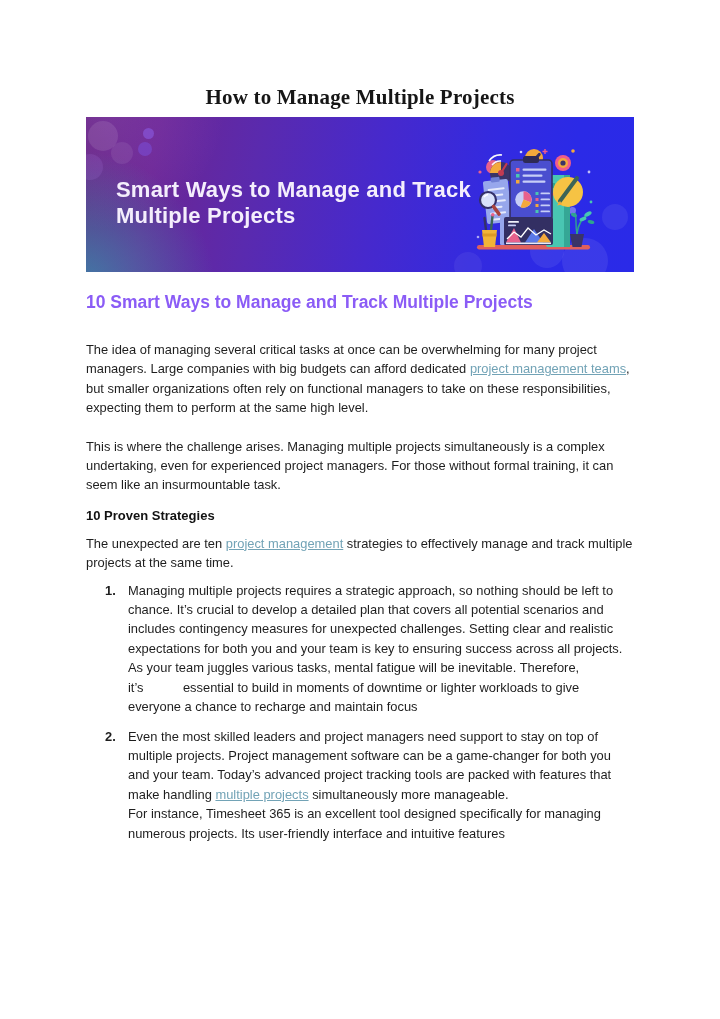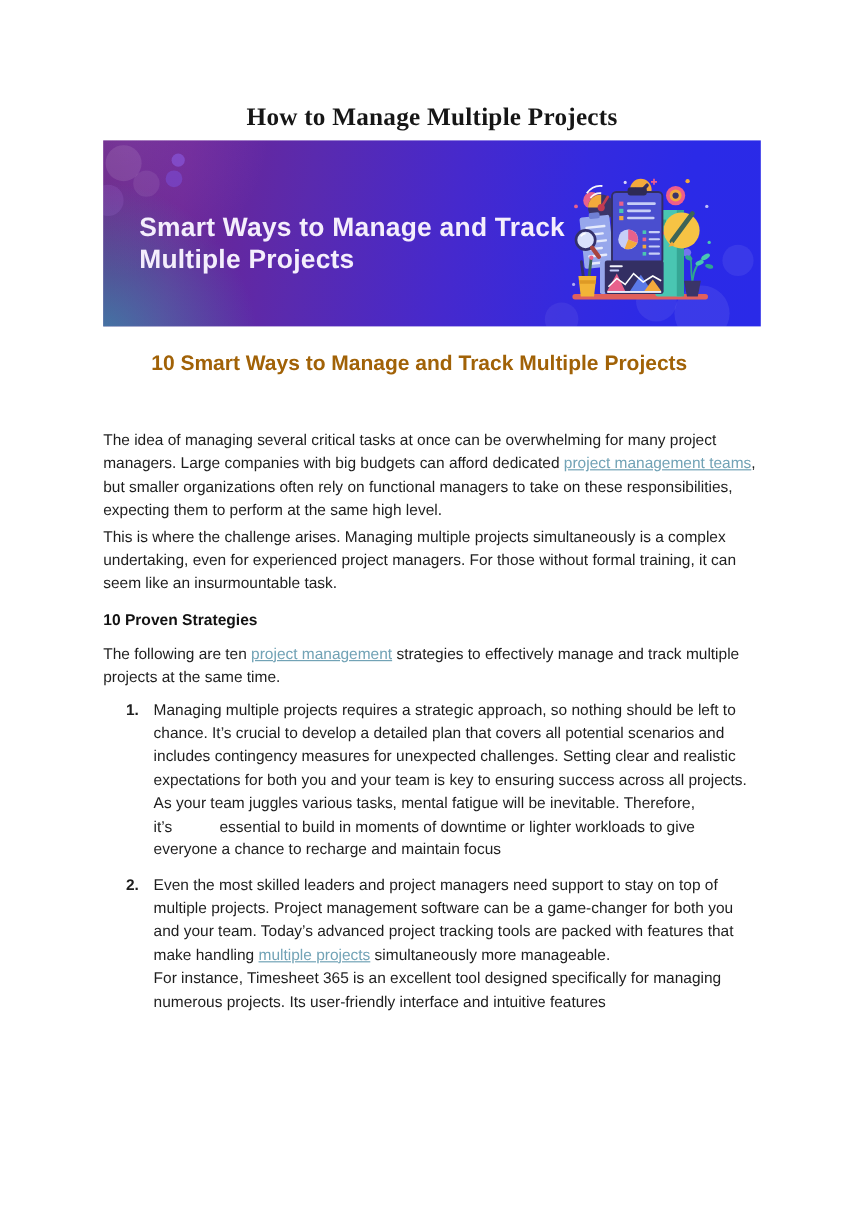--- a/index.html
+++ b/index.html
@@ -42,24 +42,24 @@
   .bk11{ right:58px;  bottom:58px;  width:7px;  height:7px;  background:rgba(255,255,255,0.35); }
 
   .banner-heading {
     position:absolute; left:30px; top:60px;
     color:#f4eefc; font-weight:700; font-size:22px; line-height:25.5px;
     letter-spacing:0.2px;
   }
   .banner-illustration { position:absolute; left:390px; top:30px; }
 
   
-  .article-heading { margin-top:19px; font-size:17.5px; line-height:22px; font-weight:700; color:#a16207;margin-left:40px; }
+  .article-heading { margin-top:19px; font-size:17.5px; line-height:22px; font-weight:700; color:#8b5cf6; }
   .para { font-size:12.9px; line-height:19.4px; color:#1e1e1e; }
-  .para-1 { margin-top:44px; }
-  .para-2 { margin-top:3px; }
+  .para-1 { margin-top:27px; }
+  .para-2 { margin-top:19px; }
   .sub-heading { margin-top:11px; font-size:13px; line-height:19px; font-weight:700; color:#121212; }
   .para-3 { margin-top:9px; }
 
   .doc-link { color:#72a3b6; text-decoration:underline; text-decoration-color:#72a3b6; cursor:pointer; }
   .b { font-weight:400; }
 
   .strategy-list { margin-top:8px; }
   .list-item { position:relative; padding-left:42px; }
   .list-item + .list-item { margin-top:10px; }
   .item-number { position:absolute; left:19px; top:0; font-weight:700; font-size:12.9px; line-height:19.4px; }
@@ -212,21 +212,21 @@
       </svg>
     </div>
 
     <h1 class="article-heading">10 Smart Ways to Manage and Track Multiple Projects</h1>
 
     <p class="para para-1"><span>The idea of managing several critical tasks at once can be overwhelming for many project managers. Large companies with big budgets can afford dedicated </span><a class="doc-link" href="#">project management teams</a><span>, but smaller organizations often rely on functional managers to take on these responsibilities, expecting them to perform at the same high level.</span></p>
     <p class="para para-2"><span>This is where the challenge arises. Managing multiple projects simultaneously is a complex undertaking, even for experienced project managers. For those without formal training, it can seem like an insurmountable task.</span></p>
 
     <div class="sub-heading">10 Proven Strategies</div>
 
-    <p class="para para-3"><span>The following are ten </span><a class="doc-link" href="#">project management</a><span> strategies to effectively manage and track multiple projects at the same time.</span></p>
+    <p class="para para-3"><span>The unexpected are ten </span><a class="doc-link" href="#">project management</a><span> strategies to effectively manage and track multiple projects at the same time.</span></p>
 
     <div class="strategy-list">
 
       <div class="list-item">
         <span class="item-number">1.</span>
         <div class="item-body"><span>Managing multiple projects requires a strategic approach, so nothing should be left to chance. It’s crucial to develop a detailed plan that covers all potential scenarios and includes contingency measures for unexpected challenges. Setting clear and realistic expectations for both you and your team is key to ensuring success across all projects. As your team juggles various tasks, mental fatigue will be inevitable. Therefore, it’s&nbsp;&nbsp;&nbsp;&nbsp;&nbsp;&nbsp;&nbsp;&nbsp;&nbsp;&nbsp; essential to build in moments of downtime or lighter workloads to give everyone a chance to recharge and maintain focus</span></div>
       </div>
 
       <div class="list-item">
         <span class="item-number">2.</span>

